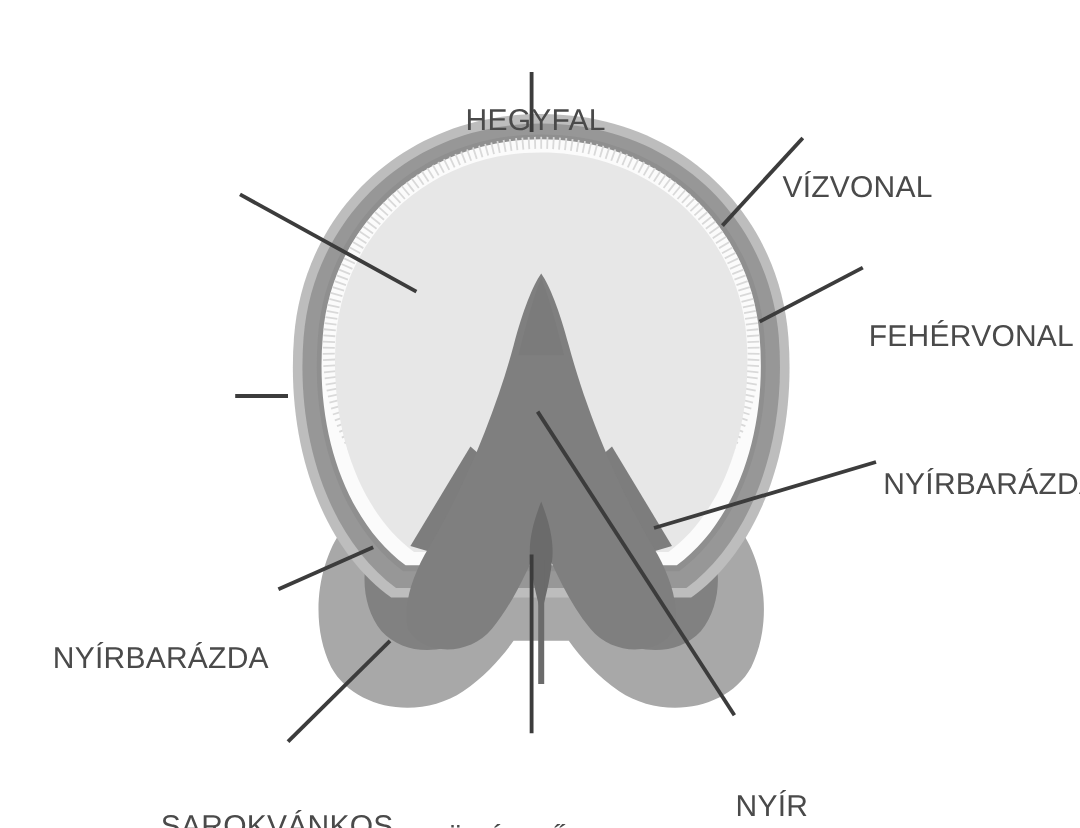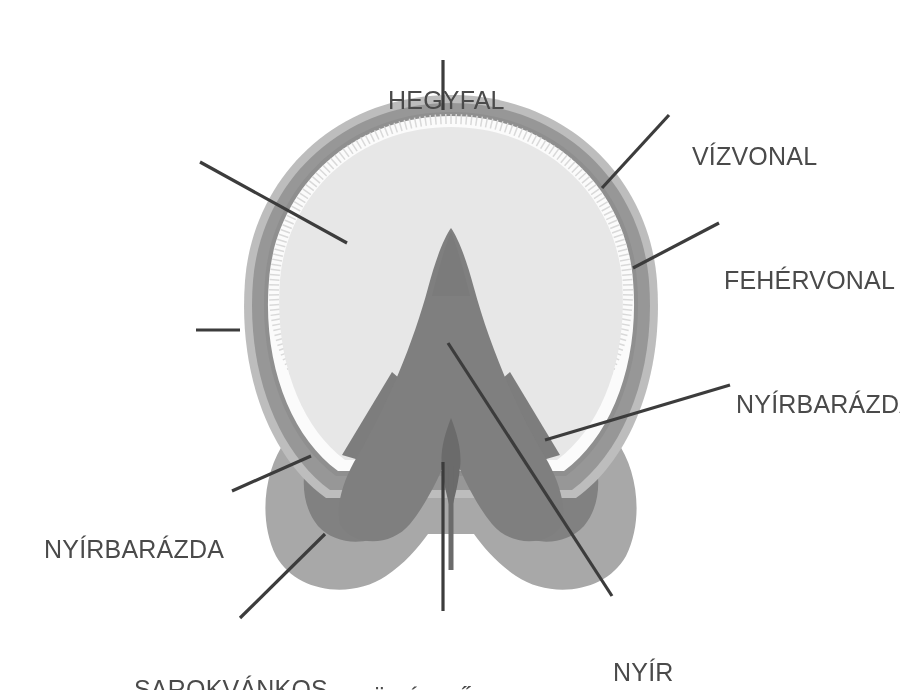--- a/index.html
+++ b/index.html
@@ -336,21 +336,21 @@
       <line x1="232" y1="491" x2="311" y2="456"></line>
       <line x1="196" y1="330" x2="240" y2="330"></line>
       <line x1="200" y1="162" x2="347" y2="243"></line>
     </g>
   </svg>
 
   <div class="label c" style="left:388px; top:28px; width:120px;">
     <div>HEGYFAL</div>
   </div>
 
-  <div class="label l" style="left:692px; top:84px; width:170px;">
+  <div class="label l" style="left:652px; top:84px; width:170px;">
     <div>VÍZVONAL</div>
   </div>
 
   <div class="label l" style="left:724px; top:208px; width:180px;">
     <div>FEHÉRVONAL</div>
   </div>
 
   <div class="label c" style="left:736px; top:332px; width:164px;">
     <div>NYÍRBARÁZDA</div>
   </div>

